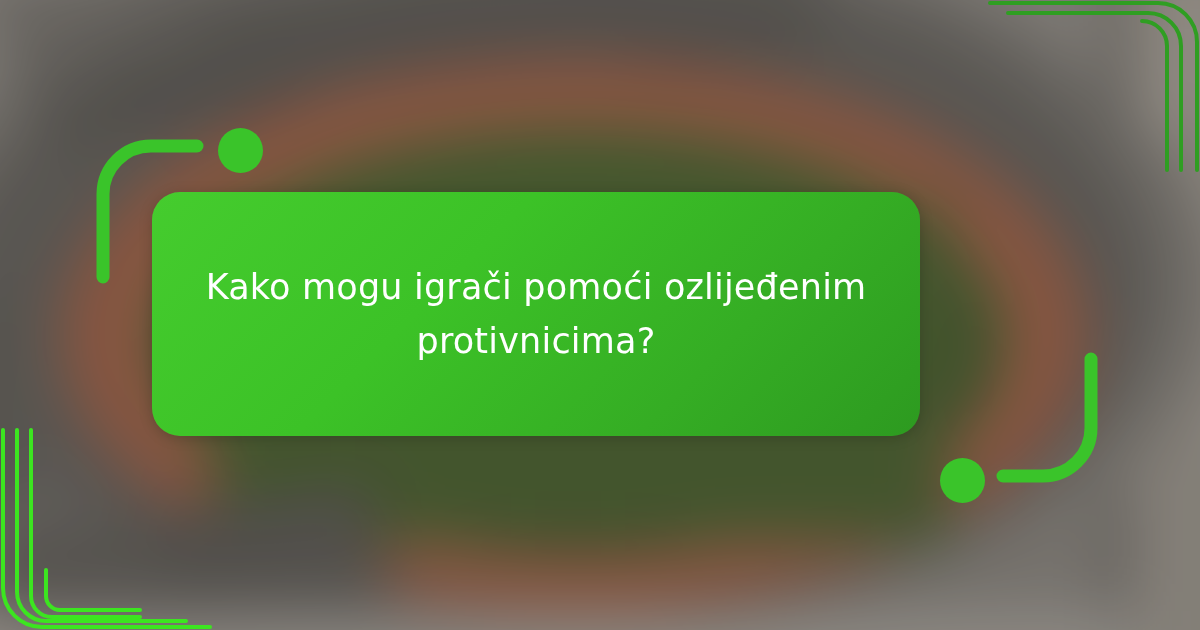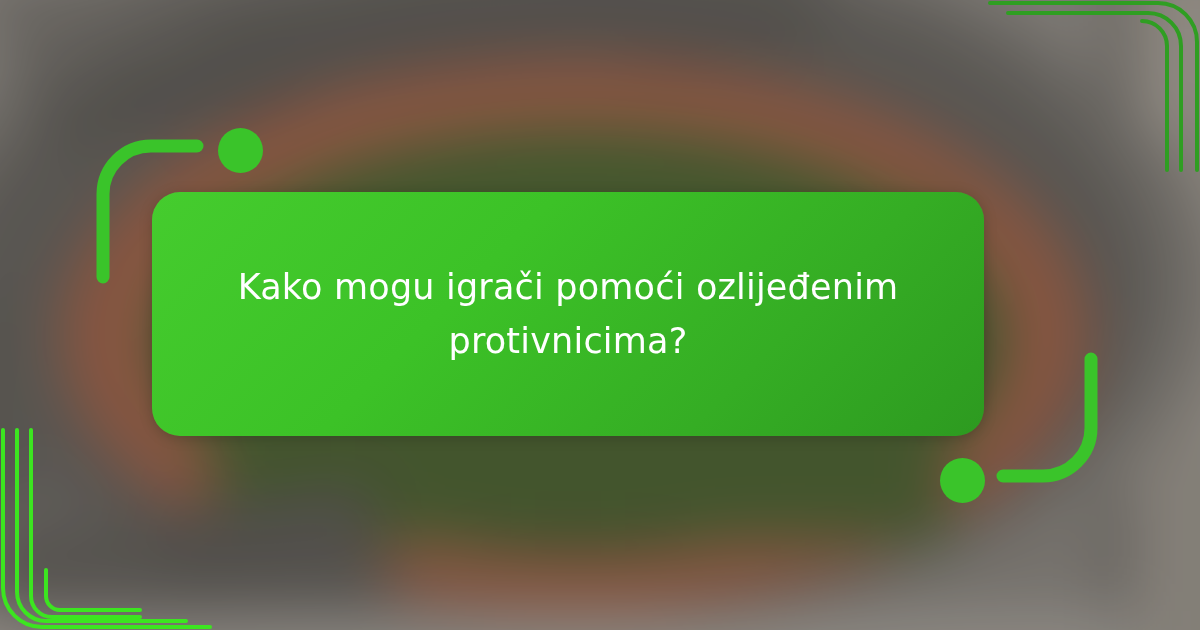--- a/index.html
+++ b/index.html
@@ -48,21 +48,21 @@
     background: #3ac42a;
   }
   #dot-top { left: 218px; top: 128px; width: 45px; height: 45px; }
   #dot-bottom { left: 940px; top: 458px; width: 45px; height: 45px; }
 
   
   #card {
     position: absolute;
     left: 152px;
     top: 192px;
-    width: 832px;
+    width: 768px;
     height: 244px;
     border-radius: 28px;
     background: linear-gradient(135deg, #45cc2e 0%, #3cc227 38%, #35ad24 72%, #2d9a20 100%);
     display: flex;
     align-items: center;
     justify-content: center;
     box-shadow: 0 2px 14px rgba(0,0,0,0.18);
   }
   #card-title {
     color: #ffffff;

